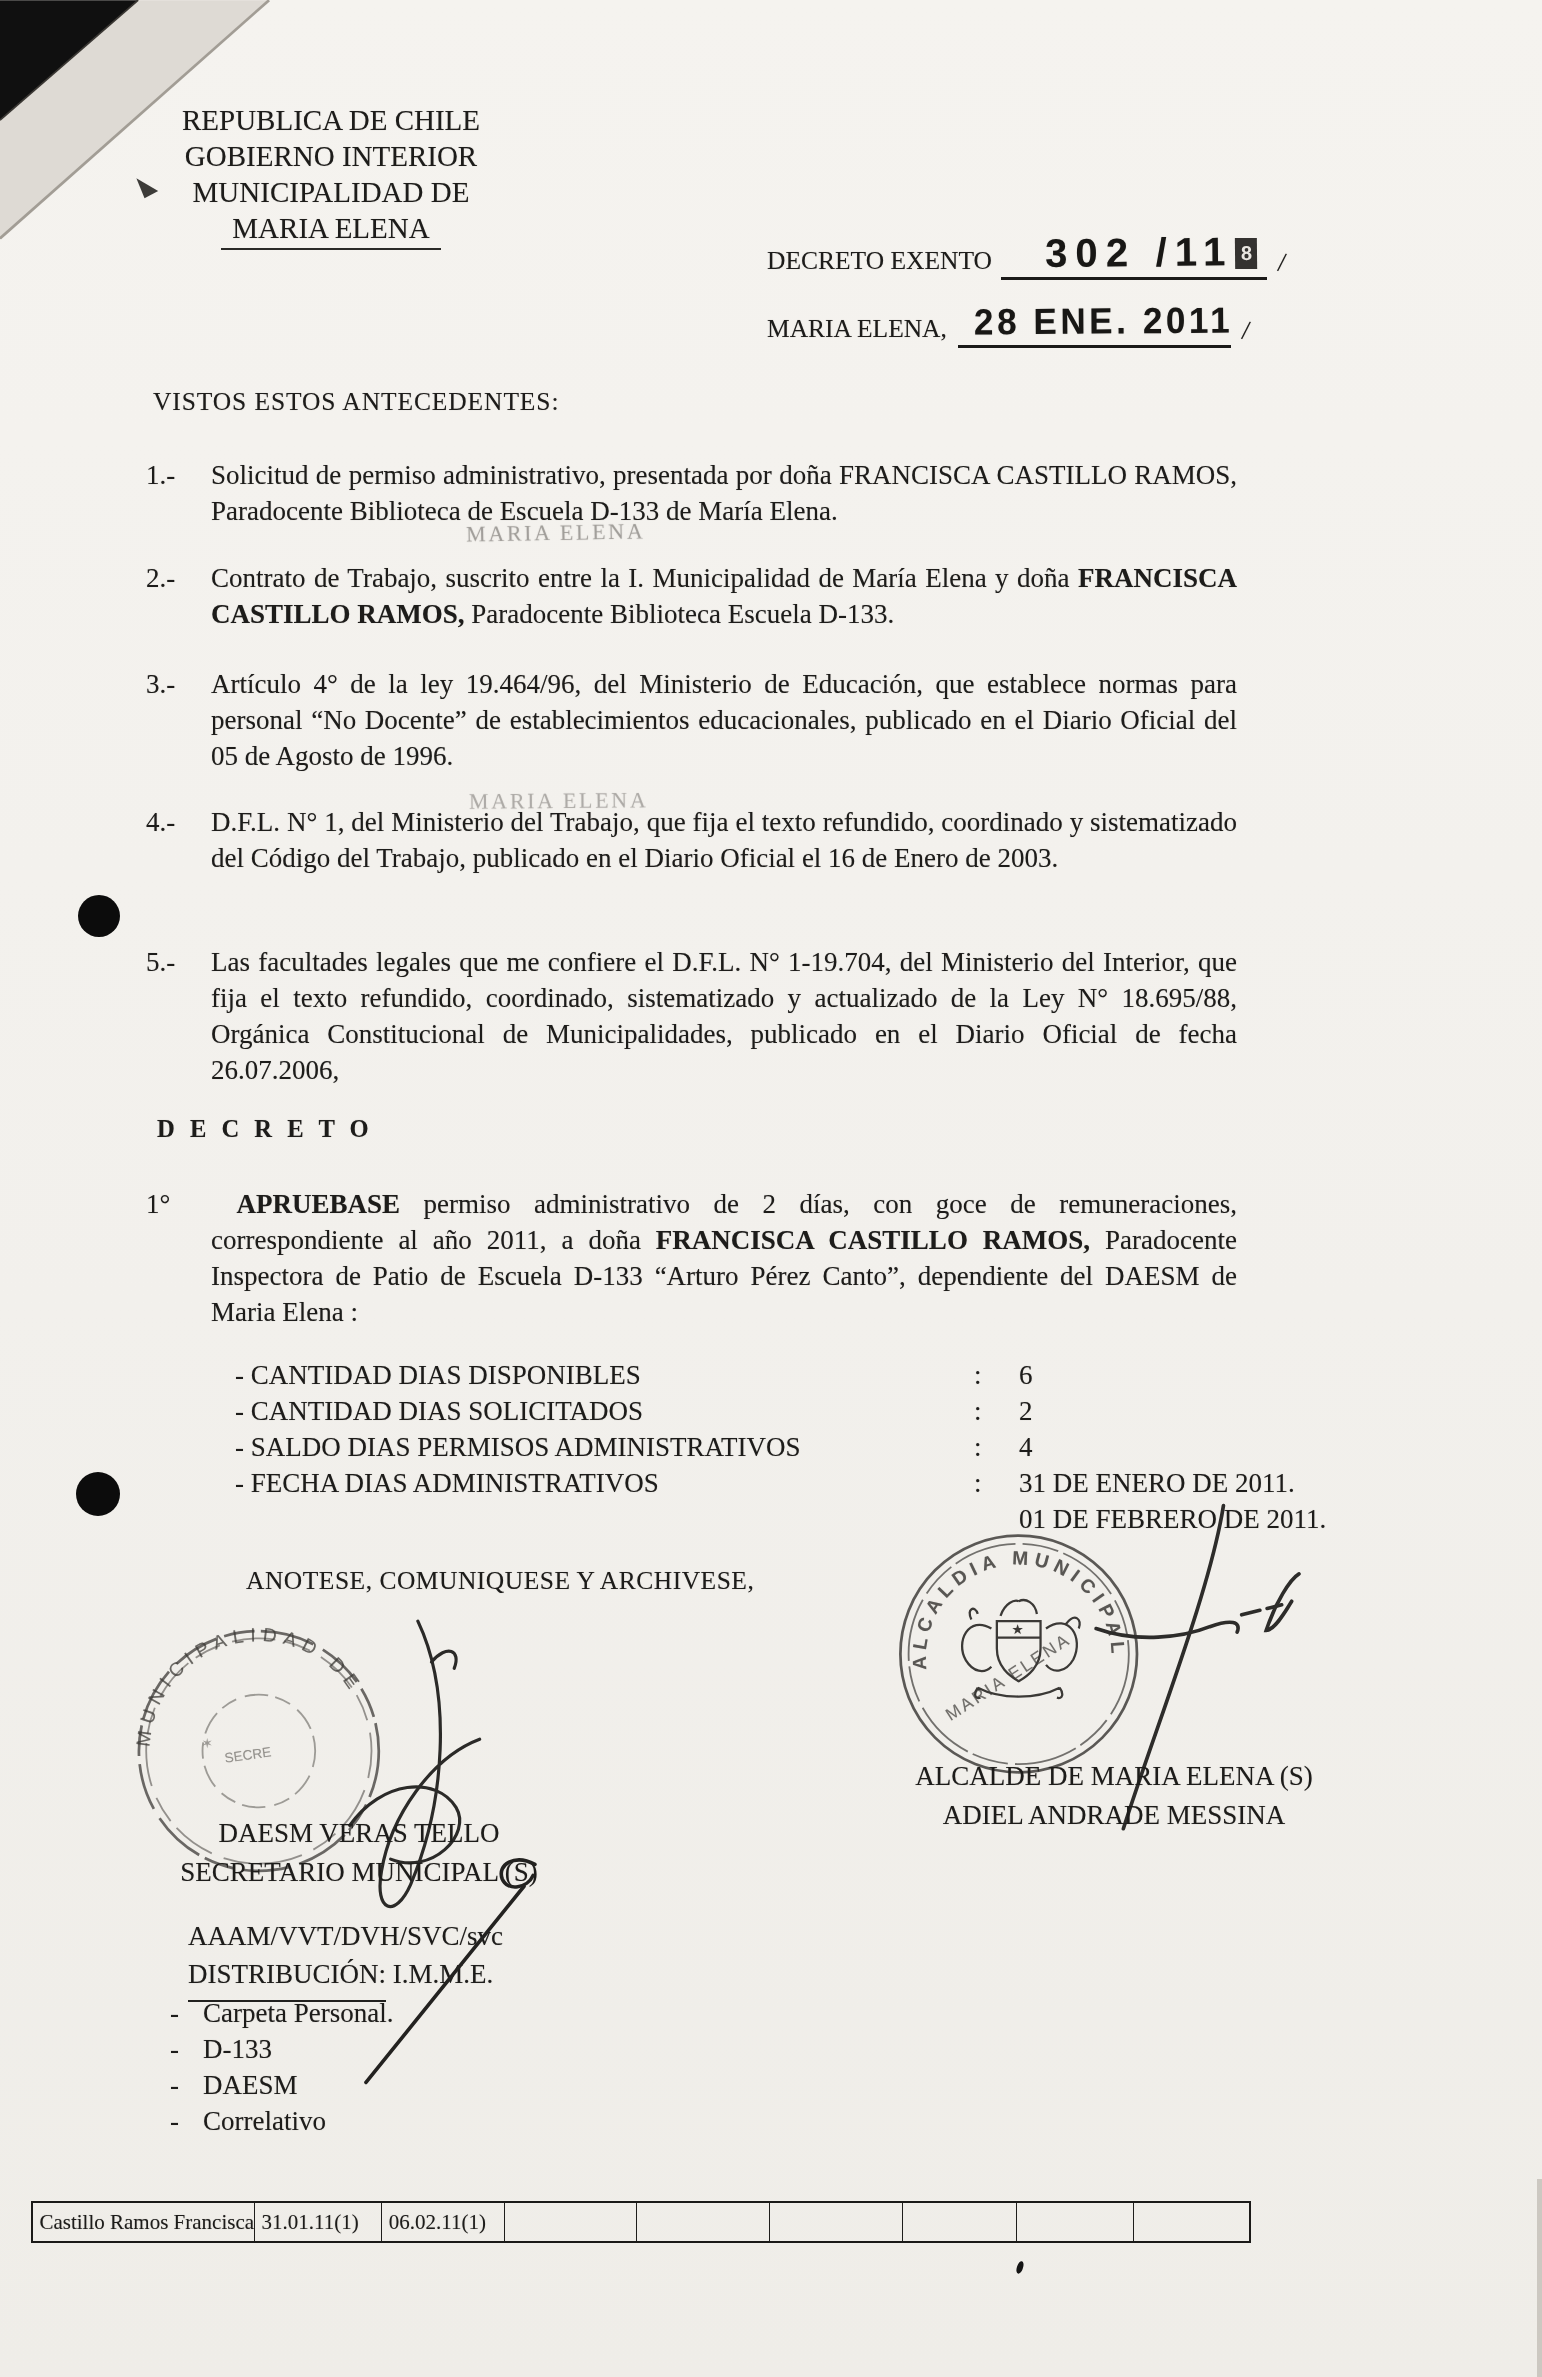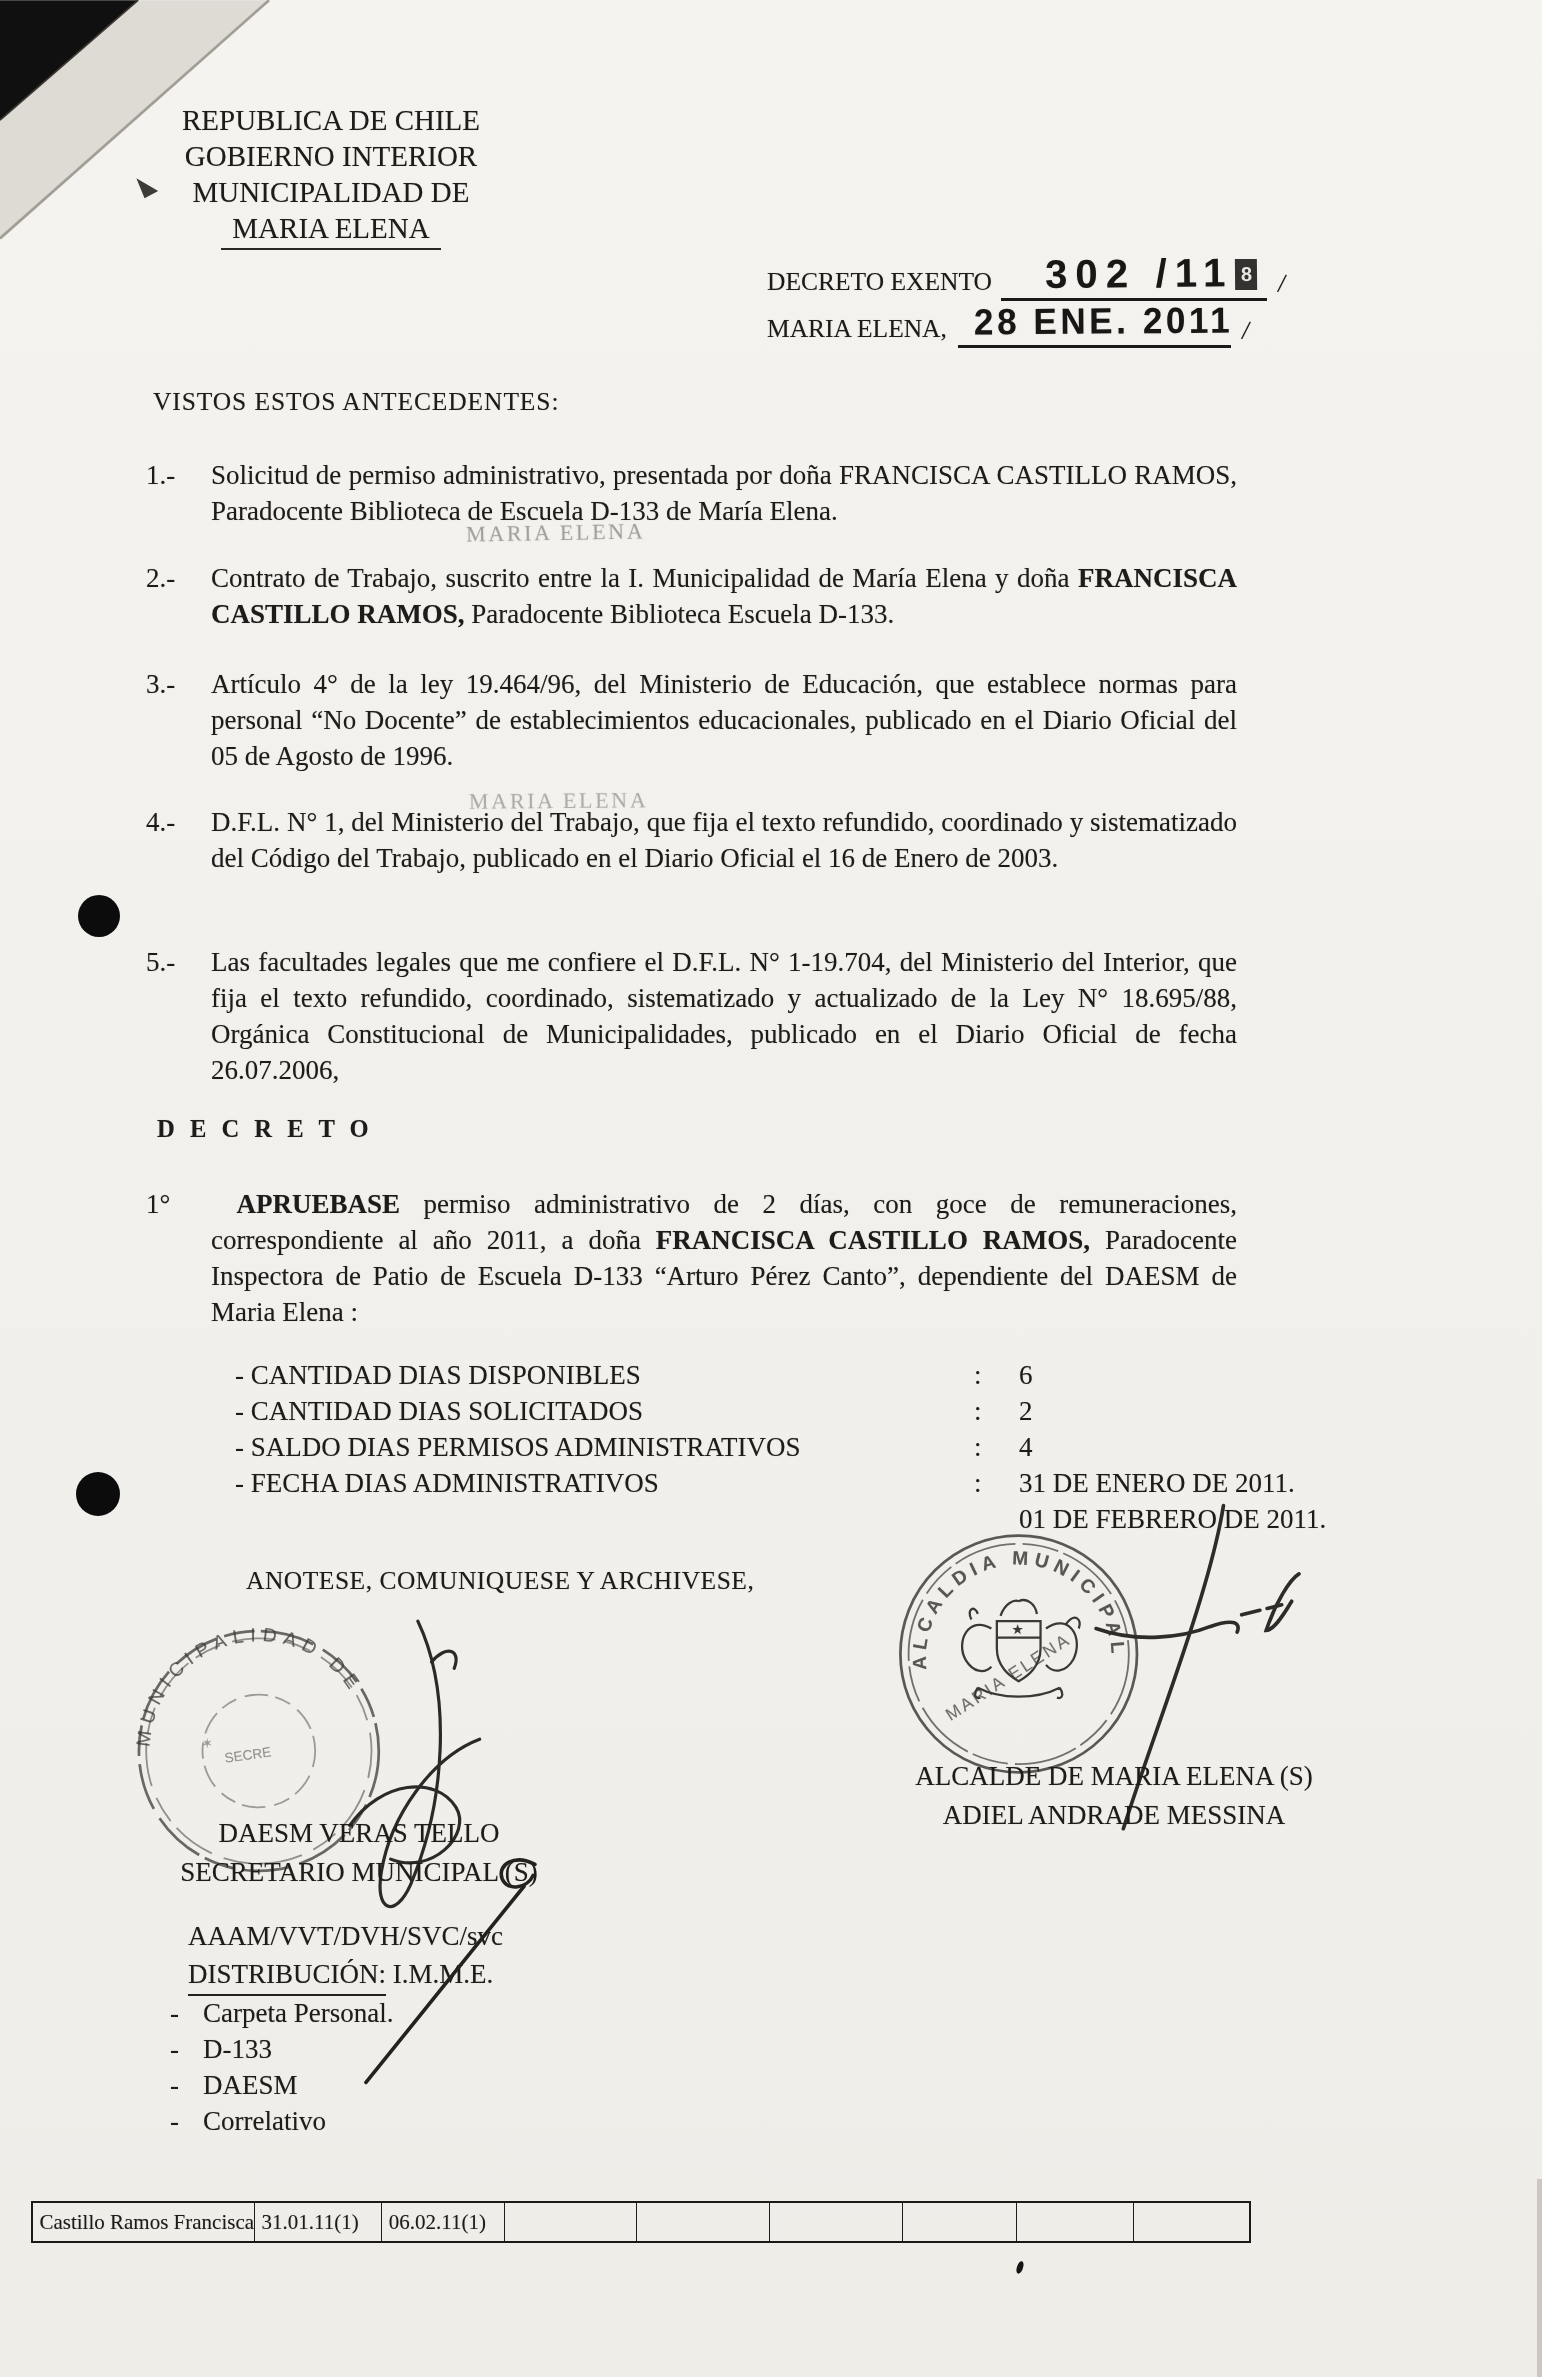--- a/index.html
+++ b/index.html
@@ -19,21 +19,21 @@
   .speck{position:absolute;left:1017px;top:2261px;width:6.4px;height:12.7px;background:#141414;border-radius:50%;transform:rotate(18deg);}
   .edge-strip{position:absolute;right:0;top:2179px;width:6.4px;height:198px;background:#ccc8c1;}
   .ghost{position:absolute;font-size:22px;letter-spacing:2.7px;color:rgba(70,64,58,.14);white-space:nowrap;}
   .ghost.g1{left:466px;top:520px;transform:rotate(-1deg);}
   .ghost.g2{left:469px;top:788px;transform:rotate(-0.5deg);opacity:.85;}
   
   .letterhead{left:178px;top:102px;width:306px;font-size:29px;line-height:36px;text-align:center;}
   .letterhead .l4 span{display:inline-block;border-bottom:2.7px solid #2a2927;padding:0 11px 1.8px;}
   
   .hdr-row{display:flex;align-items:flex-end;font-size:25.5px;}
-  .hdr-row.decree{left:767px;top:251px;}
+  .hdr-row.decree{left:767px;top:230px;}
   .hdr-row.city{left:767px;top:298px;}
   .hdr-row .lbl{padding-bottom:3.6px;}
   .blank{position:relative;display:inline-block;height:47px;border-bottom:3.6px solid #1b1a18;}
   .decree .blank{width:266px;margin-left:9px;}
   .city .blank{width:273px;margin-left:11px;}
   .stamp-font{font-family:"Liberation Sans","DejaVu Sans",sans-serif;font-weight:bold;color:#181715;}
   .stamp-number{position:absolute;left:44px;bottom:1.8px;font-size:40px;letter-spacing:8.2px;transform:rotate(-0.6deg);white-space:nowrap;}
   .num-box{display:inline-block;width:22px;height:31px;background:#343230;color:#e9e6e1;font-size:20px;line-height:31px;letter-spacing:0;text-align:center;vertical-align:5.5px;margin-left:1.8px;}
   .date-stamp{position:absolute;left:16.4px;bottom:3.6px;font-size:35px;letter-spacing:3.6px;transform:rotate(-0.4deg) scaleY(1.04);white-space:nowrap;}
   .slash{margin-left:11px;padding-bottom:1.8px;font-size:27px;transform:rotate(8deg);}
@@ -54,21 +54,21 @@
   .days{left:235px;top:1357px;display:grid;grid-template-columns:739px 45px auto;font-size:27px;line-height:36px;}
   .closing{left:246px;top:1566px;font-size:25.5px;letter-spacing:0.5px;}
   
   .sig{text-align:center;font-size:27px;line-height:39px;}
   .sig-left{left:150px;top:1814px;width:418px;}
   .sig-right{left:912px;top:1757px;width:404px;}
   .stamp-svg{pointer-events:none;}
   
   .initials{left:188px;top:1921px;font-size:27px;}
   .distribution{left:188px;top:1959px;font-size:27px;}
-  .distribution .dl{border-bottom:2.7px solid #22211f;padding-bottom:5px;}
+  .distribution .dl{border-bottom:2.7px solid #22211f;padding-bottom:11px;}
   .dist-items{left:170px;top:1995px;font-size:27px;line-height:36px;}
   .dist-items .row{display:flex;}
   .dist-items .dash{width:33px;}
   
   table.registry{position:absolute;left:31px;top:2201px;border-collapse:collapse;table-layout:fixed;}
   table.registry td{border:1.8px solid #1f1e1c;height:38px;font-size:21px;padding:0 0 0 6.4px;overflow:hidden;white-space:nowrap;}
   table.registry{border:2.7px solid #1b1a18;}
 </style>
 </head>
 <body>

